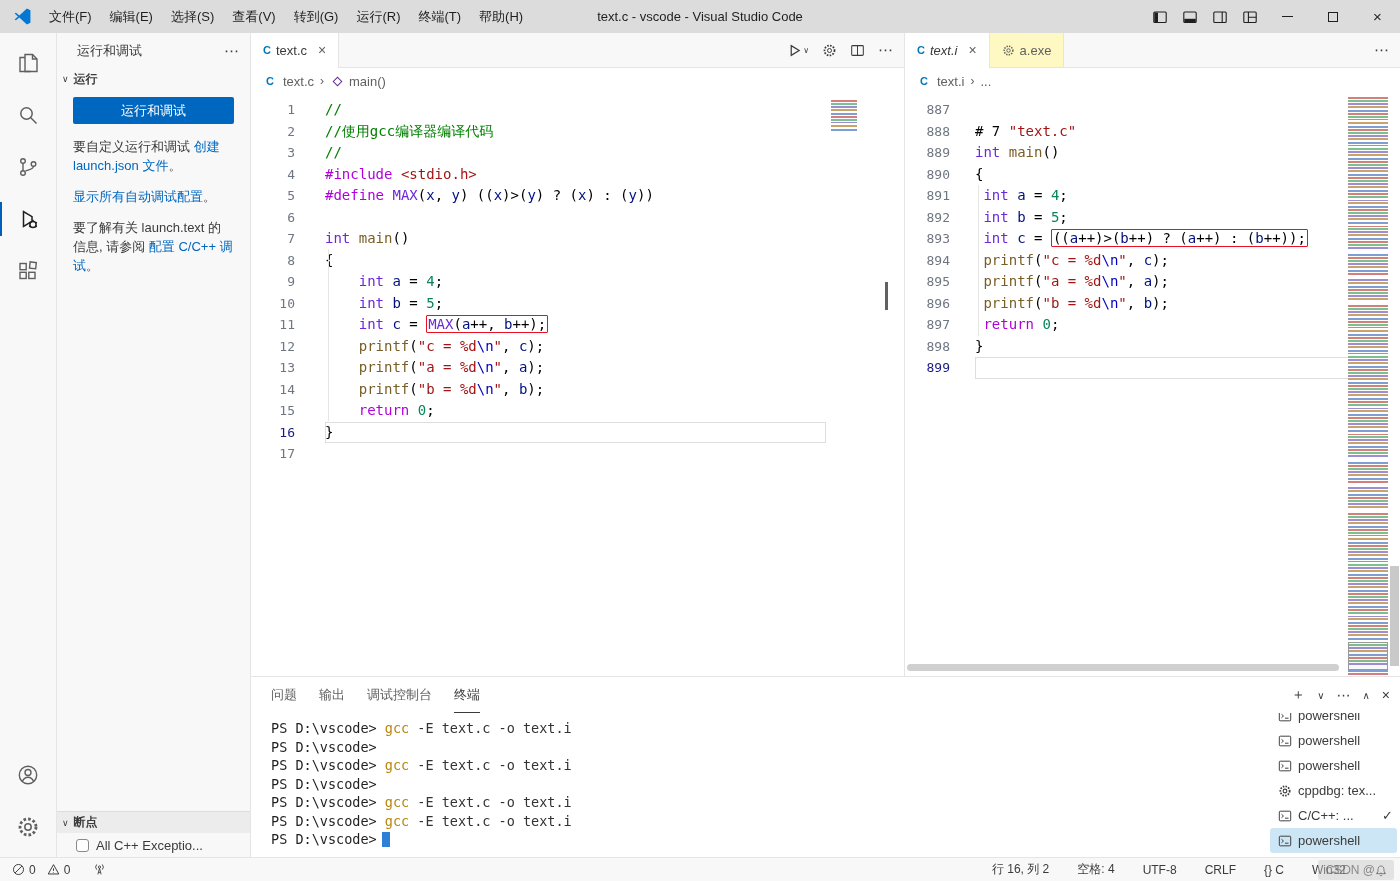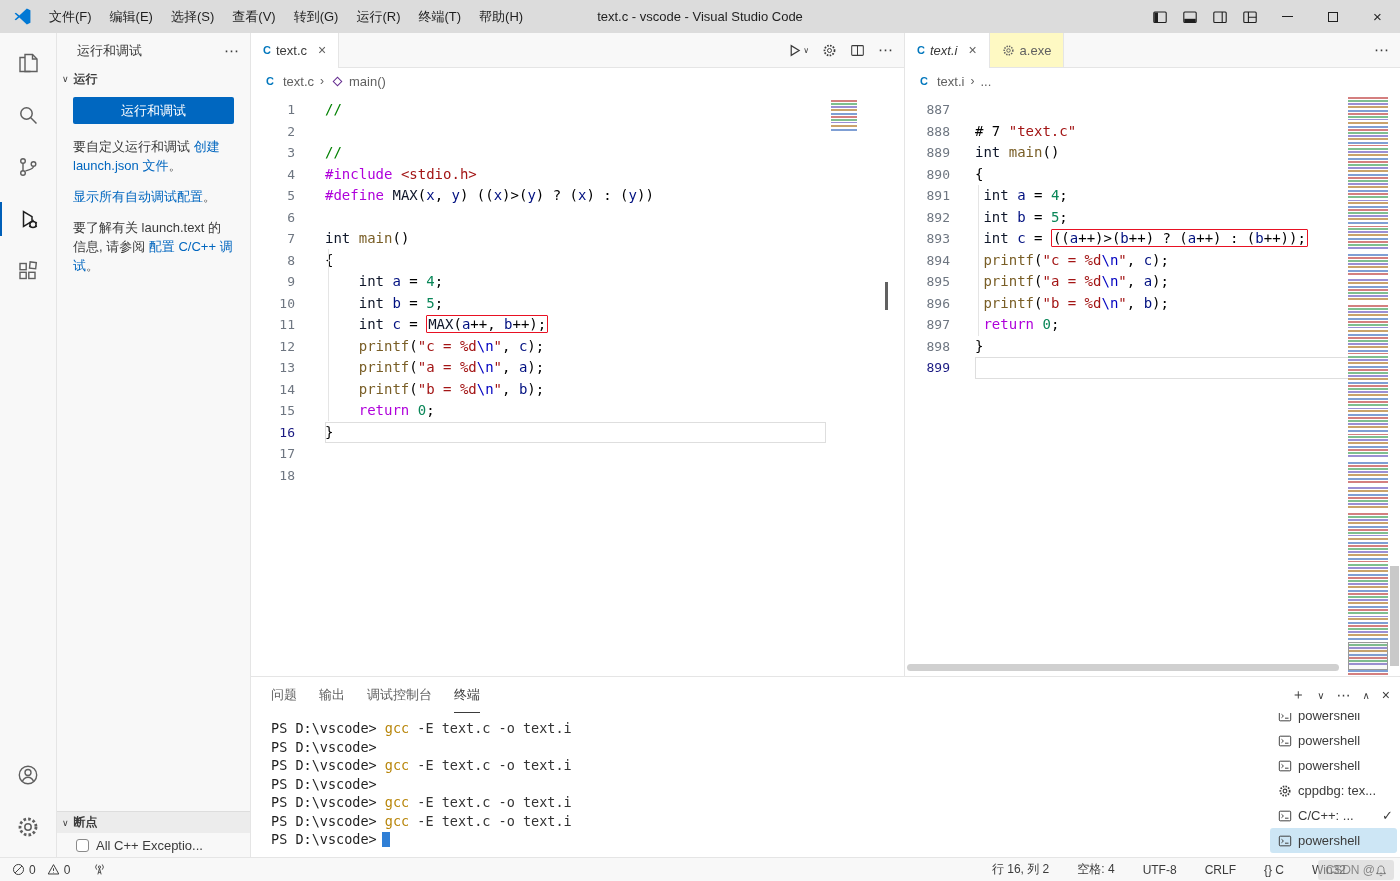--- a/index.html
+++ b/index.html
@@ -65,21 +65,21 @@
 .code-area{position:relative;height:582px;background:#fff;font:14px/21.5px "DejaVu Sans Mono",monospace;padding-top:5px;overflow:hidden}
 .code-line{display:flex;height:21.5px;white-space:pre}
 .ln{flex:none;text-align:right;color:#6e7681;font-size:13px}
 .left-ed .ln{width:44px;margin-right:30px}
 .right-ed .ln{width:45px;margin-right:25px}
 .left-ed .code-line{padding-right:78px}
 .right-ed .code-line{padding-right:28px}
 .lb{flex:1;white-space:pre}
 .cur .lb{outline:1px solid #dedede;outline-offset:-1px}
 .cur .ln{color:#1a1a82}
-.tk-c{color:#008000}.tk-k{color:#0f172a}.tk-ctl{color:#af00db}.tk-p{color:#af00db}
+.tk-c{color:#008000}.tk-k{color:#6d28d9}.tk-ctl{color:#af00db}.tk-p{color:#af00db}
 .tk-s{color:#a31515}.tk-e{color:#0000c0}.tk-n{color:#098658}.tk-f{color:#795e26}
 .tk-v{color:#001080}.tk-o{color:#000}
 .redbox{border:1.5px solid #e81123;border-radius:1px;padding:0 1px}
 .guide{position:absolute;width:1px;background:#e5e5e5}
 .mini-stripes{background-image:repeating-linear-gradient(180deg,#fff 0 2px,rgba(255,255,255,0) 2px 26px),repeating-linear-gradient(180deg,#7f9fd4 0 2px,#fff 2px 3px,#d47f7f 3px 5px,#fff 5px 6px,#7fbf8f 6px 8px,#fff 8px 9px,#9b8fd4 9px 11px,#fff 11px 12px,#caa36b 12px 14px,#fff 14px 16px)}
 .mini-minimap{position:absolute;top:3px;right:47px;width:26px;height:34px}
 .ov-mark{position:absolute;right:16px;top:188px;width:3px;height:28px;background:#616161}
 .minimap{position:absolute;top:0;right:12px;width:40px;height:100%}
 .minimap-slider{position:absolute;right:12px;width:40px;top:548px;height:28px;border:1px solid #999;background:rgba(128,128,128,.06)}
 .vscroll{position:absolute;right:1px;top:472px;width:9px;height:100px;background:rgba(100,100,100,.35)}
@@ -292,37 +292,36 @@
     <div class="breadcrumbs">
       <span class="ficon">C</span>
       <span>text.c</span>
       <span class="bsep">›</span>
       <span class="msym"></span>
       <span>main()</span>
     </div>
     <div class="code-area left-ed">
       <div id="code-left">
           <div class="code-line"><span class="ln">1</span><span class="lb"><span class="tk-c">//</span></span></div>
-          <div class="code-line"><span class="ln">2</span></div>
+          <div class="code-line"><span class="ln">2</span><span class="lb"><span class="tk-c">//使用gcc编译器编译代码</span></span></div>
           <div class="code-line"><span class="ln">3</span><span class="lb"><span class="tk-c">//</span></span></div>
           <div class="code-line"><span class="ln">4</span><span class="lb"><span class="tk-p">#include</span><span class="tk-o"> </span><span class="tk-s">&lt;stdio.h&gt;</span></span></div>
           <div class="code-line"><span class="ln">5</span><span class="lb"><span class="tk-p">#define</span><span class="tk-o"> </span><span class="tk-k">MAX</span><span class="tk-o">(</span><span class="tk-v">x</span><span class="tk-o">, </span><span class="tk-v">y</span><span class="tk-o">) ((</span><span class="tk-v">x</span><span class="tk-o">)&gt;(</span><span class="tk-v">y</span><span class="tk-o">) ? (</span><span class="tk-v">x</span><span class="tk-o">) : (</span><span class="tk-v">y</span><span class="tk-o">))</span></span></div>
           <div class="code-line"><span class="ln">6</span><span class="lb"></span></div>
           <div class="code-line"><span class="ln">7</span><span class="lb"><span class="tk-k">int</span><span class="tk-o"> </span><span class="tk-f">main</span><span class="tk-o">()</span></span></div>
           <div class="code-line"><span class="ln">8</span><span class="lb"><span class="tk-o">{</span></span></div>
           <div class="code-line"><span class="ln">9</span><span class="lb"><span class="tk-o">    </span><span class="tk-k">int</span><span class="tk-o"> </span><span class="tk-v">a</span><span class="tk-o"> = </span><span class="tk-n">4</span><span class="tk-o">;</span></span></div>
           <div class="code-line"><span class="ln">10</span><span class="lb"><span class="tk-o">    </span><span class="tk-k">int</span><span class="tk-o"> </span><span class="tk-v">b</span><span class="tk-o"> = </span><span class="tk-n">5</span><span class="tk-o">;</span></span></div>
           <div class="code-line"><span class="ln">11</span><span class="lb"><span class="tk-o">    </span><span class="tk-k">int</span><span class="tk-o"> </span><span class="tk-v">c</span><span class="tk-o"> = </span><span class="redbox"><span class="tk-k">MAX</span><span class="tk-o">(</span><span class="tk-v">a</span><span class="tk-o">++, </span><span class="tk-v">b</span><span class="tk-o">++);</span></span></span></div>
           <div class="code-line"><span class="ln">12</span><span class="lb"><span class="tk-o">    </span><span class="tk-f">printf</span><span class="tk-o">(</span><span class="tk-s">"c = %d</span><span class="tk-e">\n</span><span class="tk-s">"</span><span class="tk-o">, </span><span class="tk-v">c</span><span class="tk-o">);</span></span></div>
           <div class="code-line"><span class="ln">13</span><span class="lb"><span class="tk-o">    </span><span class="tk-f">printf</span><span class="tk-o">(</span><span class="tk-s">"a = %d</span><span class="tk-e">\n</span><span class="tk-s">"</span><span class="tk-o">, </span><span class="tk-v">a</span><span class="tk-o">);</span></span></div>
           <div class="code-line"><span class="ln">14</span><span class="lb"><span class="tk-o">    </span><span class="tk-f">printf</span><span class="tk-o">(</span><span class="tk-s">"b = %d</span><span class="tk-e">\n</span><span class="tk-s">"</span><span class="tk-o">, </span><span class="tk-v">b</span><span class="tk-o">);</span></span></div>
           <div class="code-line"><span class="ln">15</span><span class="lb"><span class="tk-o">    </span><span class="tk-ctl">return</span><span class="tk-o"> </span><span class="tk-n">0</span><span class="tk-o">;</span></span></div>
           <div class="code-line cur"><span class="ln">16</span><span class="lb"><span class="tk-o">}</span></span></div>
           <div class="code-line"><span class="ln">17</span><span class="lb"></span></div>
-          <div class="code-line"><span class="ln">18</span><span class="lb"></span></div>
         </div>
       <div class="guide" style="left:77px;top:155px;height:172px"></div>
       <div class="mini-minimap mini-stripes"></div>
       <div class="ov-mark"></div>
     </div>
   </div>
 
   <div class="group" id="group-right">
     <div class="tabbar">
       <div class="tab active">

